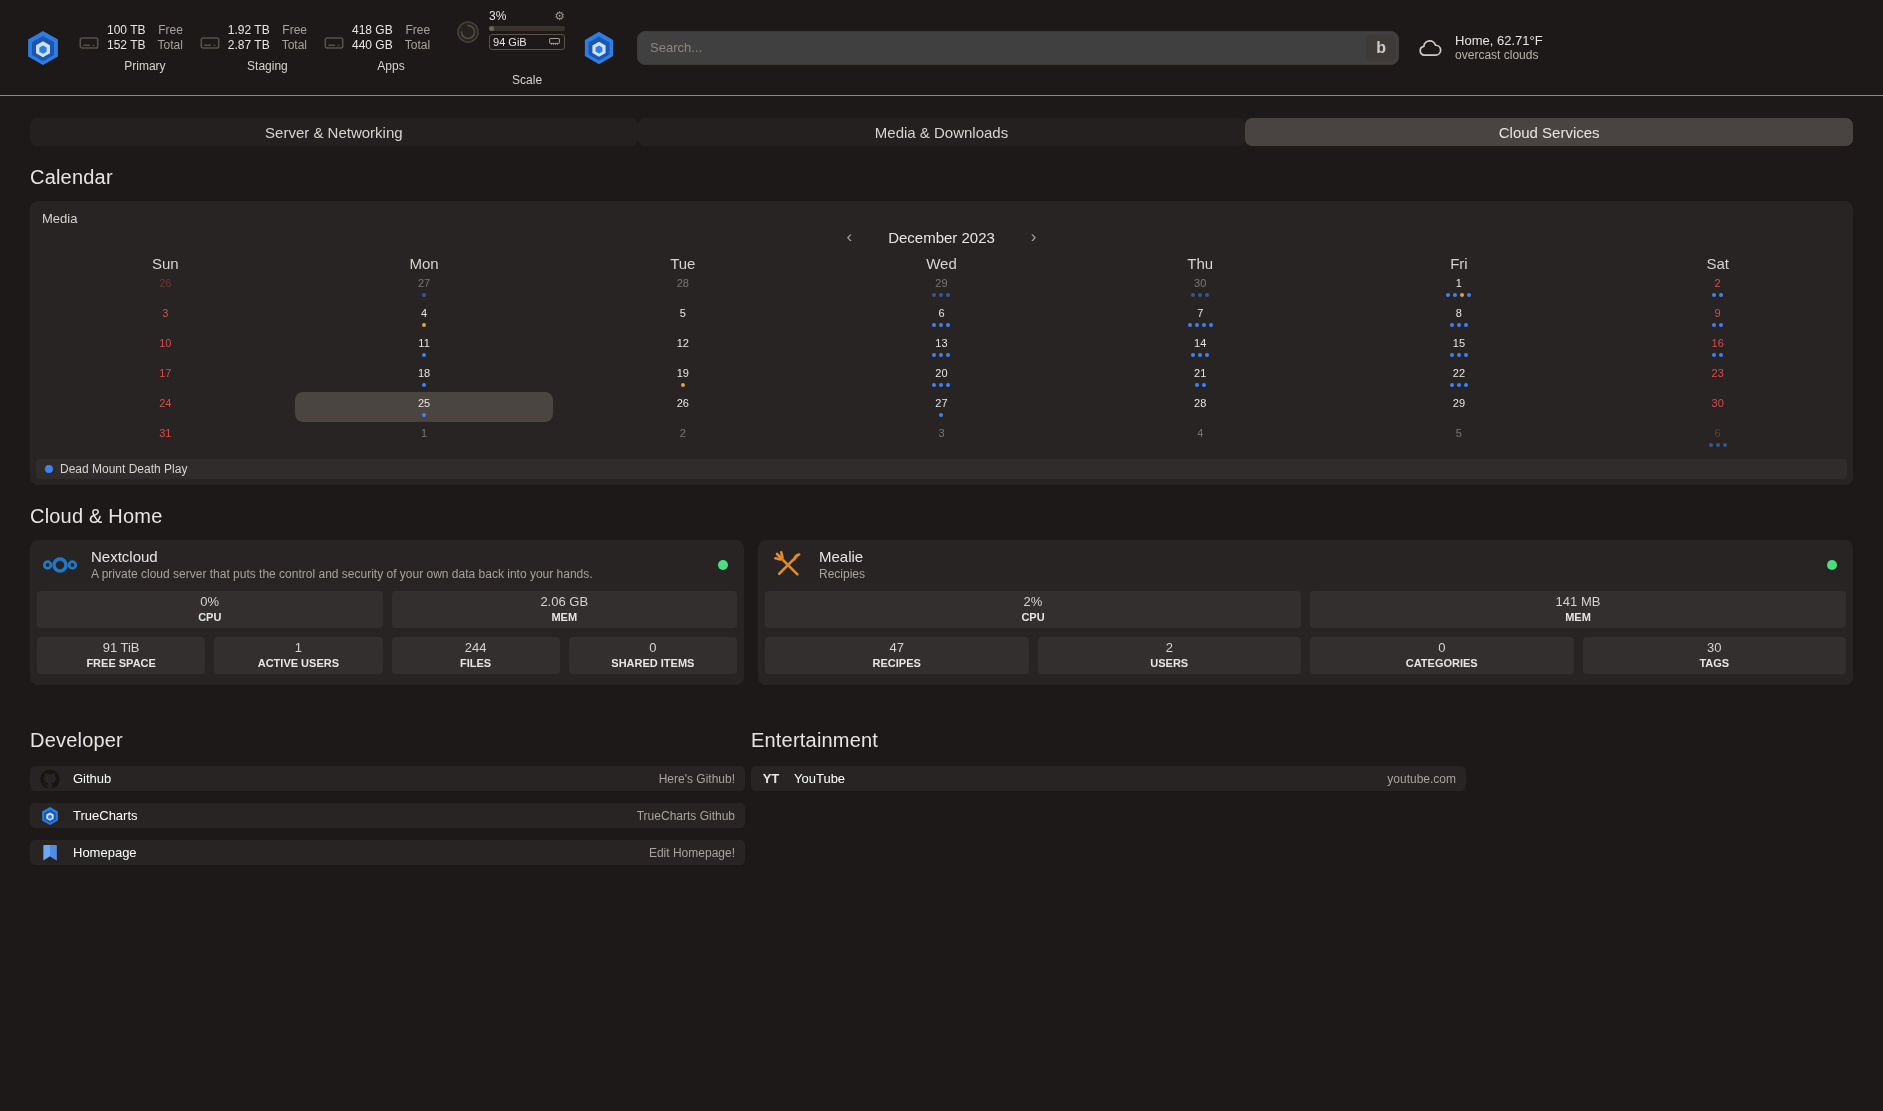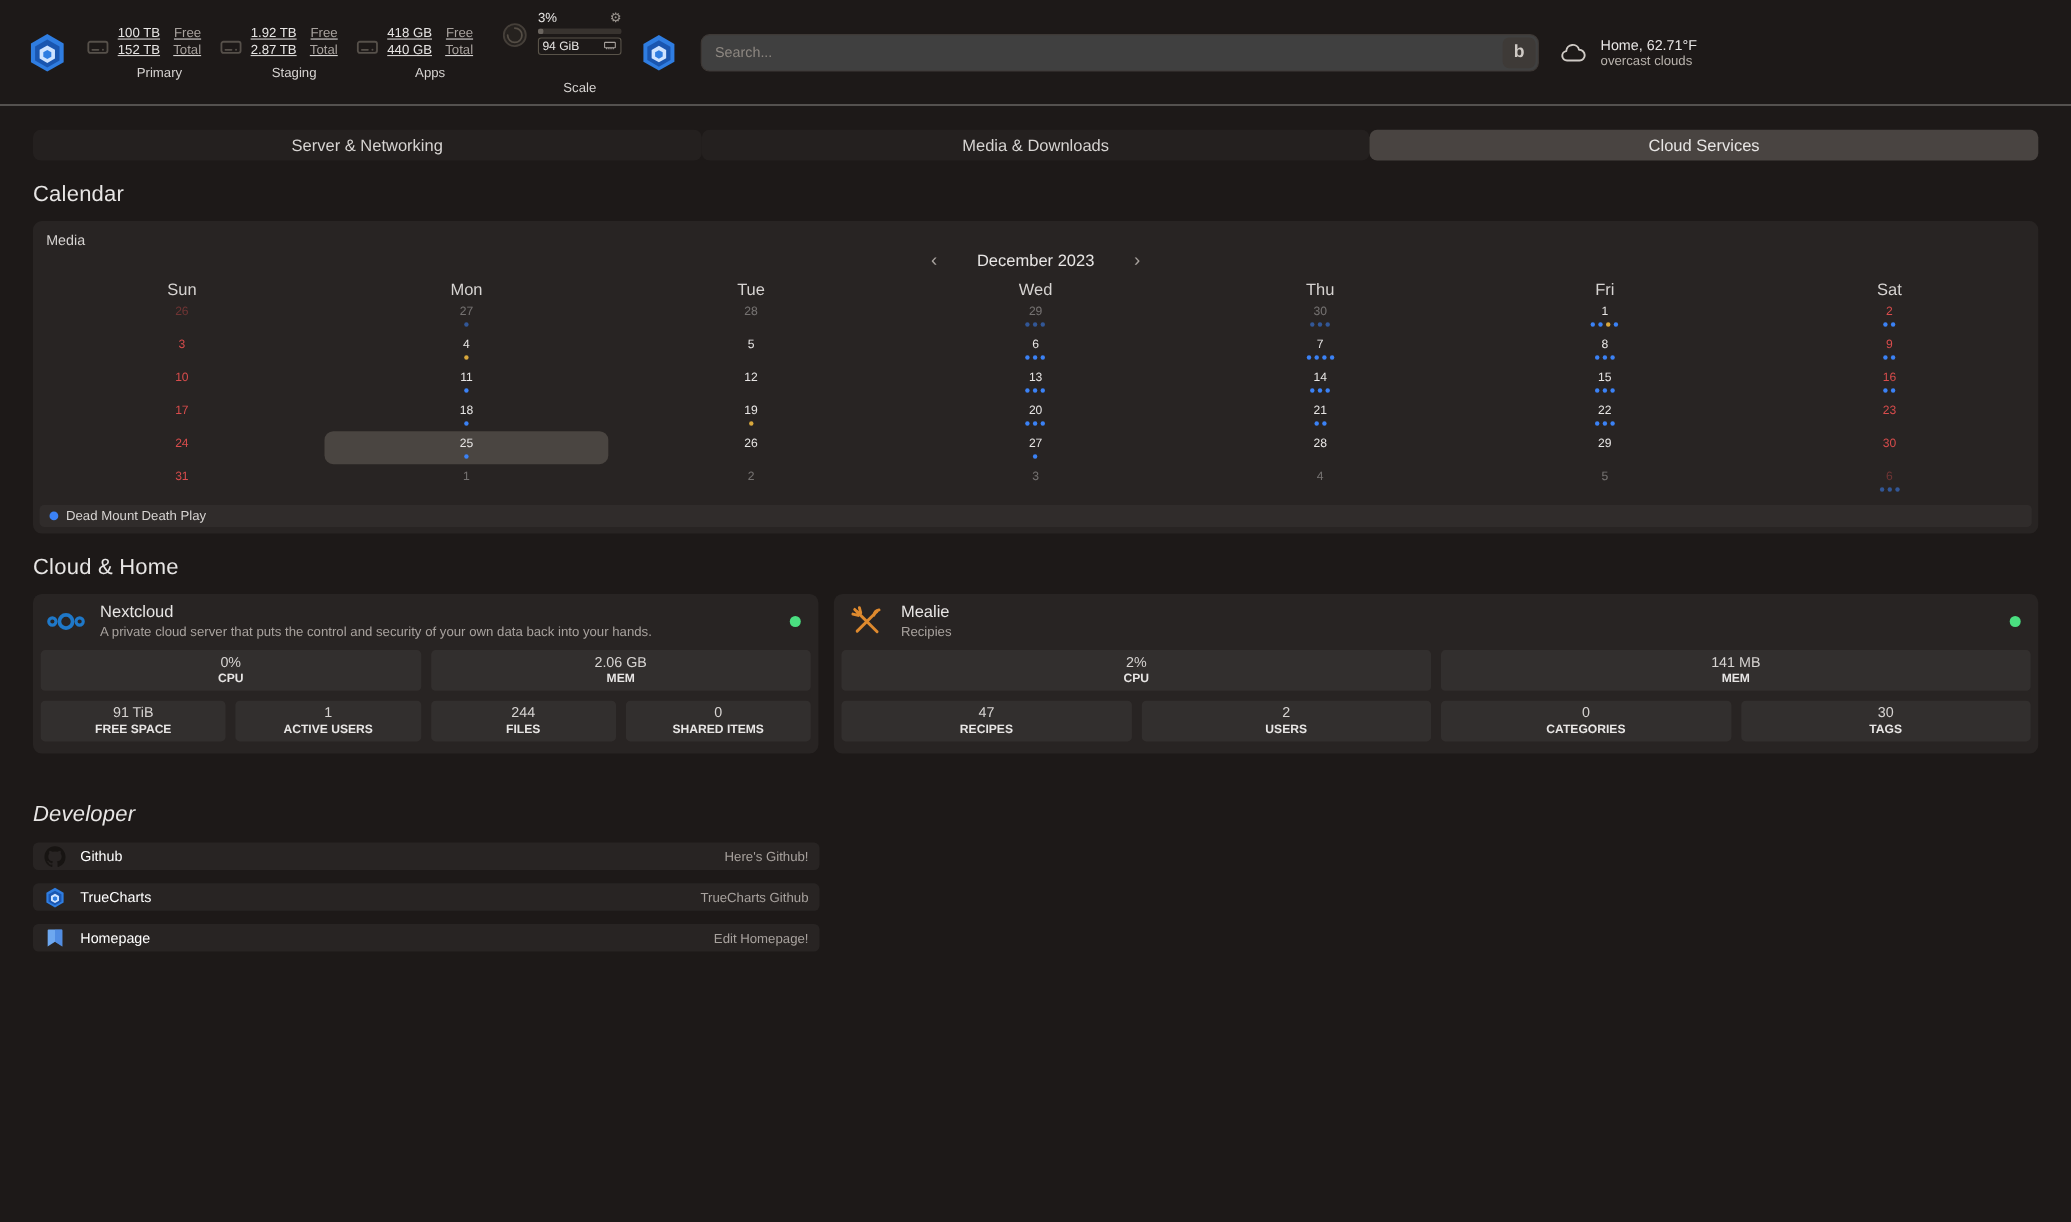--- a/index.html
+++ b/index.html
@@ -17,21 +17,21 @@
   
   .topbar {
     height:96px; display:flex; align-items:center; padding:0 24px;
     border-bottom:1px solid rgba(231,229,228,0.55);
   }
   .logo-main { width:38px; height:38px; margin-right:16px; flex:none; }
   .logo-2 { width:36px; height:36px; margin-left:16px; flex:none; }
   .storage-widgets { display:flex; gap:16px; align-items:flex-start; }
   .stor { display:flex; gap:7px; align-items:flex-start; }
   .stor .hdd { width:22px; height:22px; margin-top:9px; }
-  .stor-rows { display:flex; flex-direction:column;text-decoration:underline; }
+  .stor-rows { display:flex; flex-direction:column; }
   .stor-row { display:flex; justify-content:space-between; gap:12px; font-size:12px; line-height:15px; }
   .stor-row .v { color:#e7e5e4; }
   .stor-row .l { color:#a8a29e; }
   .stor-name { text-align:center; font-size:12px; color:#d6d3d1; margin-top:6px; }
 
   .res-widget { display:flex; gap:9px; margin-left:26px; align-items:flex-start; }
   .res-logo { width:24px; height:24px; margin-top:11px; }
   .res-body { display:flex; flex-direction:column; }
   .res-row { display:flex; justify-content:space-between; align-items:center; width:76px; font-size:12px; color:#e7e5e4; }
   .res-gear { font-size:12px; color:#9a948e; line-height:12px; }
@@ -103,21 +103,21 @@
   .svc-sub { font-size:12px; color:#a8a29e; line-height:14px; margin-top:1px; }
   .svc-status { width:10px; height:10px; border-radius:50%; margin-left:auto; margin-right:4px; flex:none; }
   .svc-stats { display:flex; gap:9px; padding:0 7px; margin-bottom:9px; }
   .stat { flex:1; background:rgba(255,255,255,0.05); border-radius:4px; text-align:center; padding:3px 0 4px; }
   .stat-v { font-size:13px; color:#d6d3d1; line-height:16px; }
   .stat-l { font-size:11px; font-weight:700; color:#e7e5e4; line-height:13px; margin-top:1px; }
 
   
   .bookmarks-row { display:flex; gap:6px; margin-top:44px; }
   .bm-col { width:715px; flex:none; }
-  .bm-col .sec-title { margin:0 0 14px;font-style:italic; }
+  .bm-col .sec-title { margin:0 0 14px; }
   .bm-row { display:flex; align-items:center; gap:13px; background:rgba(255,255,255,0.05); border-radius:5px; height:25px; padding:0 10px; margin-bottom:12px; text-decoration:none; }
   .bm-icon { width:20px; height:20px; display:flex; align-items:center; justify-content:center; flex:none; }
   .bm-abbr { font-size:13px; font-weight:700; color:#e7e5e4; font-style:normal; }
   .bm-label { font-size:13px; color:#ffffff; }
   .bm-desc { margin-left:auto; font-size:12px; color:#a8a29e; }
 </style>
 </head>
 <body>
 
 <div class="page" data-interactable="false">
@@ -668,16 +668,27 @@
           <span class="bm-icon" data-interactable="false">
               <svg viewBox="0 0 24 24">
                 <path fill="#6ea8f0" d="M5 2.5h14a1 1 0 0 1 1 1V21l-8-5.2L4 21V3.5a1 1 0 0 1 1-1Z"></path>
                 <path fill="#3b77d8" opacity=".55" d="M12 2.5h8V21l-8-5.2Z"></path>
               </svg>
             </span>
           <span class="bm-label" data-interactable="false">Homepage</span>
           <span class="bm-desc" data-interactable="false">Edit Homepage!</span>
         </a>
     </div>
+    <div class="bm-col" data-interactable="false">
+      <h2 class="sec-title" data-interactable="false">Entertainment</h2>
+
+        <a class="bm-row" data-interactable="true">
+          <span class="bm-icon" data-interactable="false">
+              <i class="bm-abbr" data-interactable="false">YT</i>
+            </span>
+          <span class="bm-label" data-interactable="false">YouTube</span>
+          <span class="bm-desc" data-interactable="false">youtube.com</span>
+        </a>
+    </div>
       </div>
 
   </main>
 </div>
 
 </body></html>

